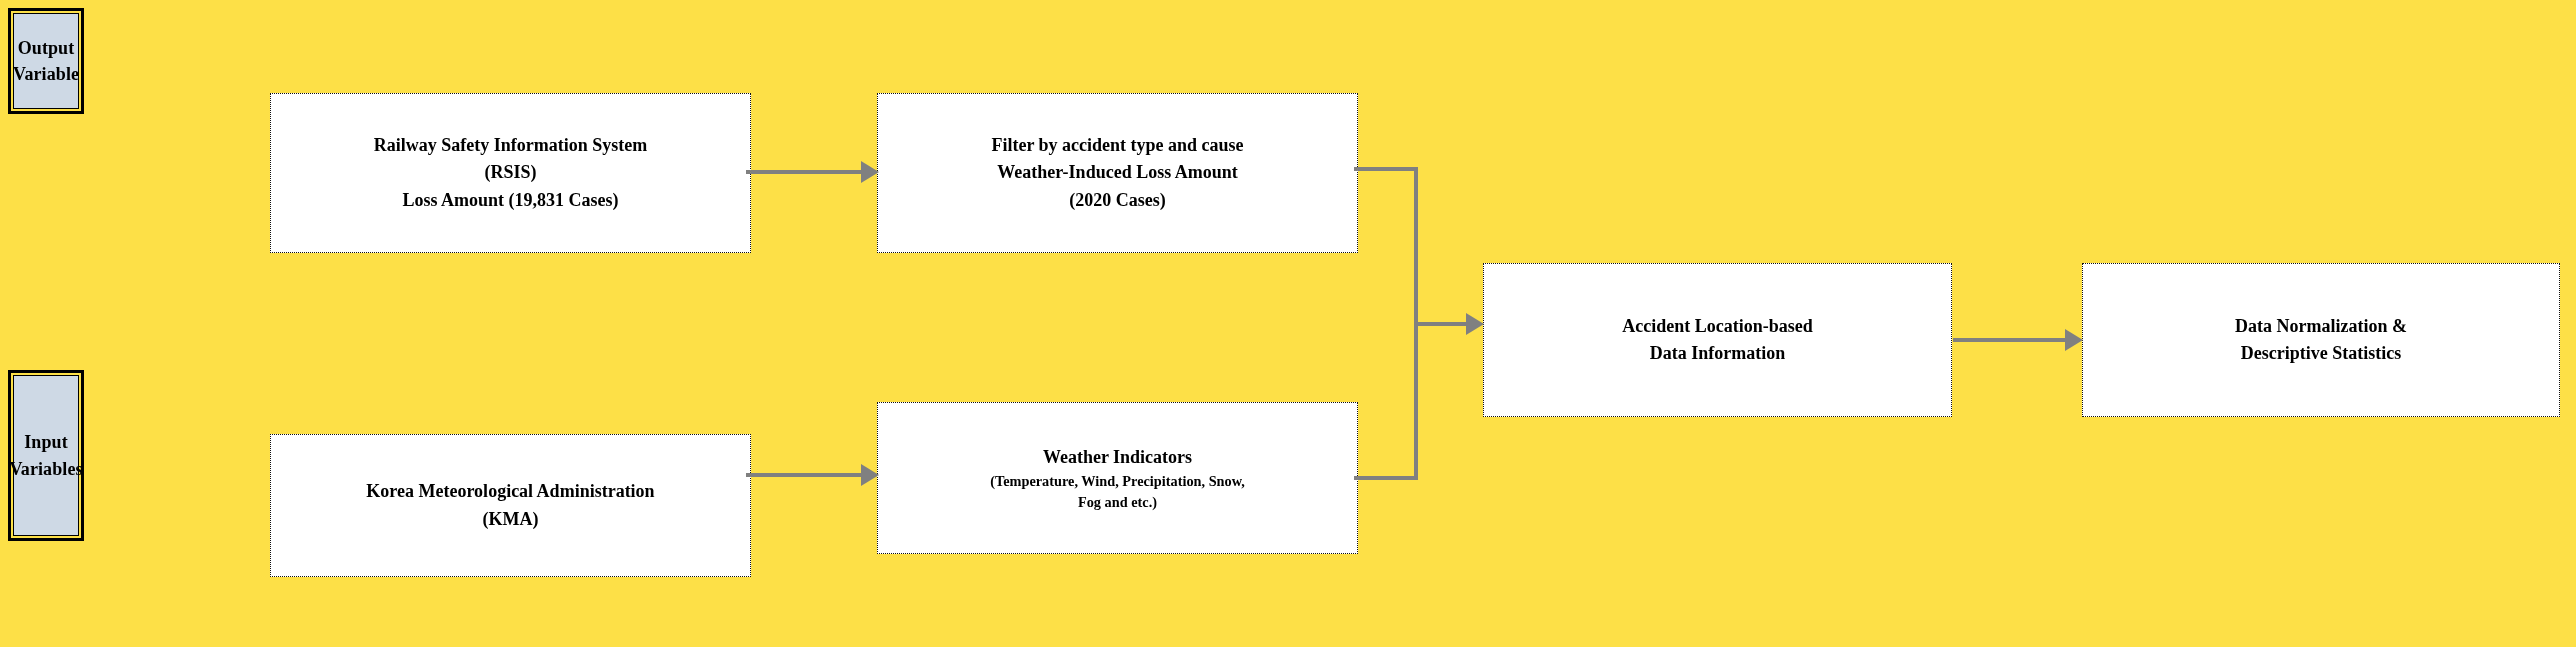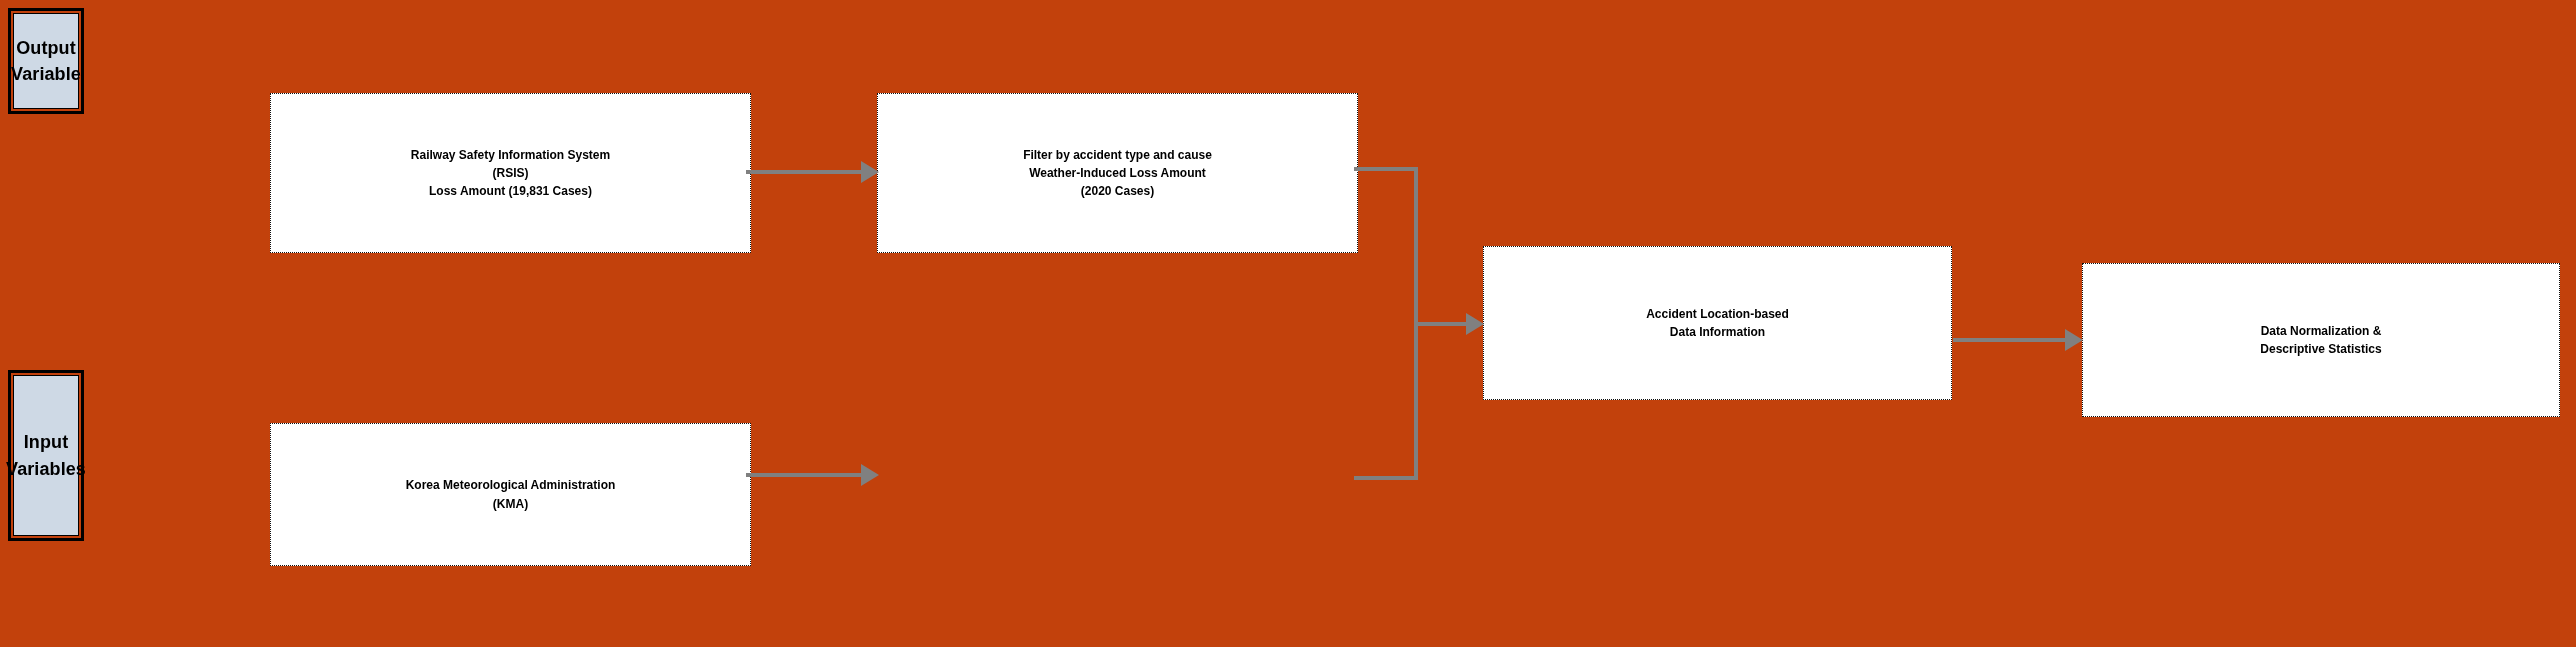--- a/index.html
+++ b/index.html
@@ -5,23 +5,23 @@
 <style>
   html, body {
     margin: 0;
     padding: 0;
     background: #ffffff;
   }
   #canvas {
     position: relative;
     width: 2576px;
     height: 647px;
-    background: #c2410c;
+    background: #fde047;
     overflow: hidden;
-    font-family: Liberation Sans, sans-serif;
+    font-family: Liberation Serif, serif;
   }
 
   
   .cat-box {
     position: absolute;
     box-sizing: border-box;
     background: #ced9e5;
     border: 1.8px solid #000000;
     outline: 3px solid #000000;
     outline-offset: 2.4px;
@@ -50,21 +50,21 @@
     justify-content: center;
     padding: 2.4px 1.2px;
   }
   .proc-text {
     text-align: center;
     color: #000000;
     width: 100%;
   }
   .proc-line {
     font-weight: bold;
-    font-size: 12px;
+    font-size: 18px;
     line-height: 1.52;
     white-space: nowrap;
   }
   .proc-line.sub {
     font-size: 14.3px;
     line-height: 1.45;
     white-space: normal;
   }
   .proc-line.overflow {
     white-space: nowrap;
@@ -112,29 +112,36 @@
   </div>
 
   <div class="proc-box" style="left:877px; top:93px; width:481px; height:160px;">
     <div class="proc-text">
       <div class="proc-line">Filter by accident type and cause</div>
       <div class="proc-line">Weather-Induced Loss Amount</div>
       <div class="proc-line">(2020 Cases)</div>
     </div>
   </div>
 
-  <div class="proc-box" style="left:270px; top:423px; width:481px; height:143px;">
+  <div class="proc-box" style="left:270px; top:434px; width:481px; height:143px;">
     <div class="proc-text">
       <div class="proc-line overflow">Korea Meteorological Administration</div>
       <div class="proc-line">(KMA)</div>
     </div>
   </div>
 
+  <div class="proc-box" style="left:877px; top:402px; width:481px; height:152px;">
+    <div class="proc-text">
+      <div class="proc-line">Weather Indicators</div>
+      <div class="proc-line sub">(Temperature, Wind, Precipitation, Snow,</div>
+      <div class="proc-line sub">Fog and etc.)</div>
+    </div>
+  </div>
 
-  <div class="proc-box" style="left:1483px; top:246px; width:469px; height:154px;">
+  <div class="proc-box" style="left:1483px; top:263px; width:469px; height:154px;">
     <div class="proc-text">
       <div class="proc-line">Accident Location-based</div>
       <div class="proc-line">Data Information</div>
     </div>
   </div>
 
   <div class="proc-box" style="left:2082px; top:263px; width:478px; height:154px;">
     <div class="proc-text">
       <div class="proc-line">Data Normalization &amp;</div>
       <div class="proc-line">Descriptive Statistics</div>

